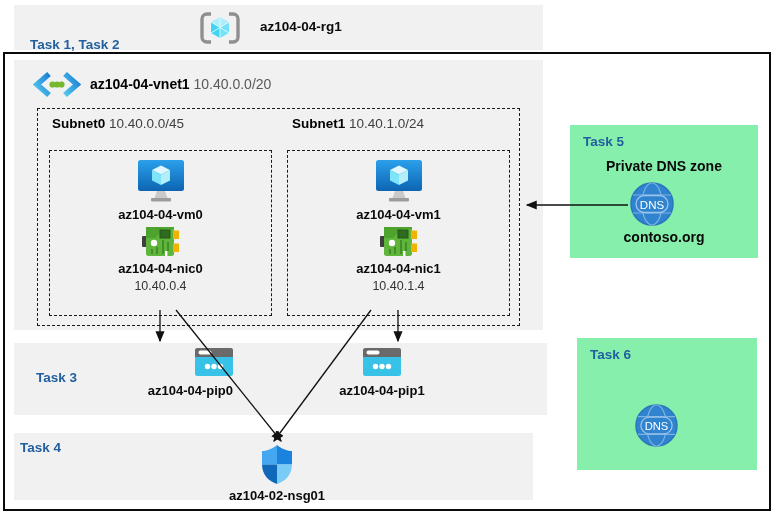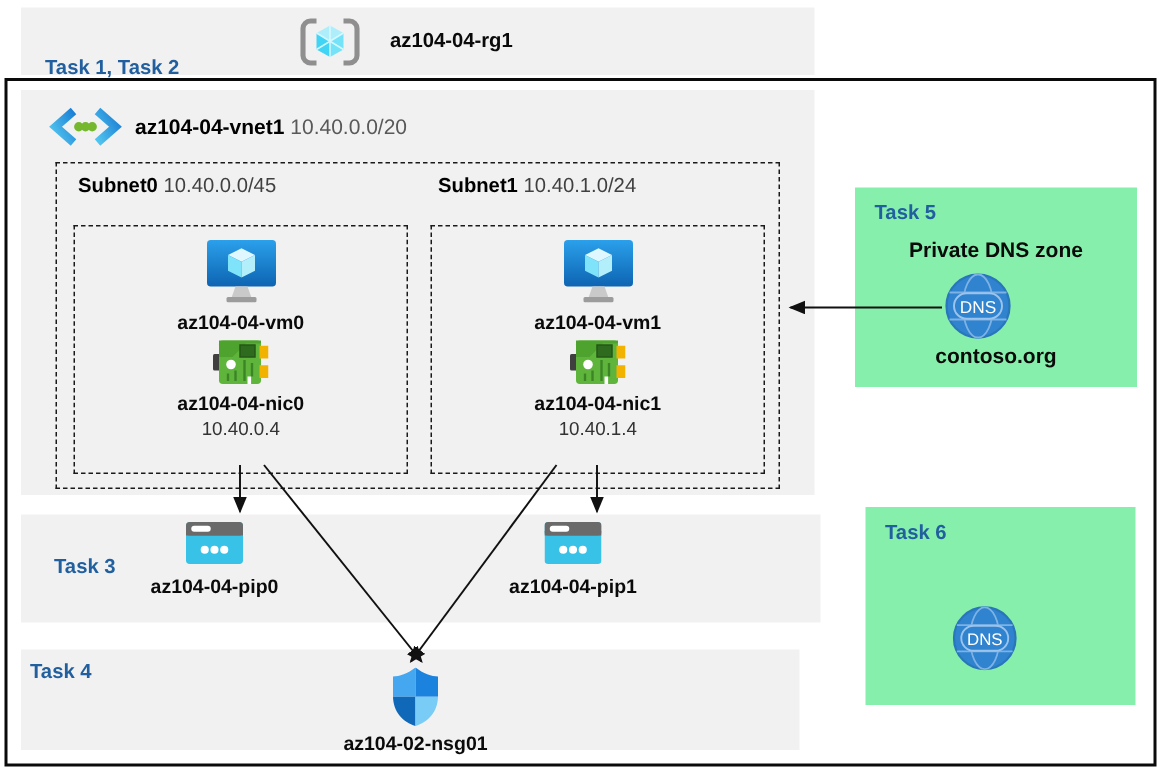--- a/index.html
+++ b/index.html
@@ -151,21 +151,21 @@
         <rect x="31" y="18.5" width="6" height="8.5" fill="#f2b200"></rect>
       </svg>
     </span>
     <span class="res-name">az104-04-nic1</span>
     <span class="ip-text">10.40.1.4</span>
   </div>
 
   <div class="band" style="left:14px;top:343px;width:533px;height:72px;"></div>
   <span class="task-label abs" style="left:36px;top:351px;z-index:3;margin-top:19px;">Task 3</span>
 
-  <div class="group-col" style="left:71px;top:348px;width:144px;">
+  <div class="group-col" style="left:89px;top:348px;width:144px;align-items:flex-end;">
     <span>
       <svg width="38" height="28" viewBox="0 0 38 28">
         <rect x="0" y="0" width="38" height="28" rx="2.5" fill="#38c2e7"></rect>
         <rect x="0" y="0" width="38" height="9" rx="2.5" fill="#6a6a6a"></rect>
         <rect x="0" y="6" width="38" height="3" fill="#6a6a6a"></rect>
         <rect x="3.5" y="2.5" width="13" height="4" rx="2" fill="#ffffff"></rect>
         <circle cx="12.5" cy="18.5" r="2.7" fill="#fff"></circle>
         <circle cx="19" cy="18.5" r="2.7" fill="#fff"></circle>
         <circle cx="25.5" cy="18.5" r="2.7" fill="#fff"></circle>
       </svg>

